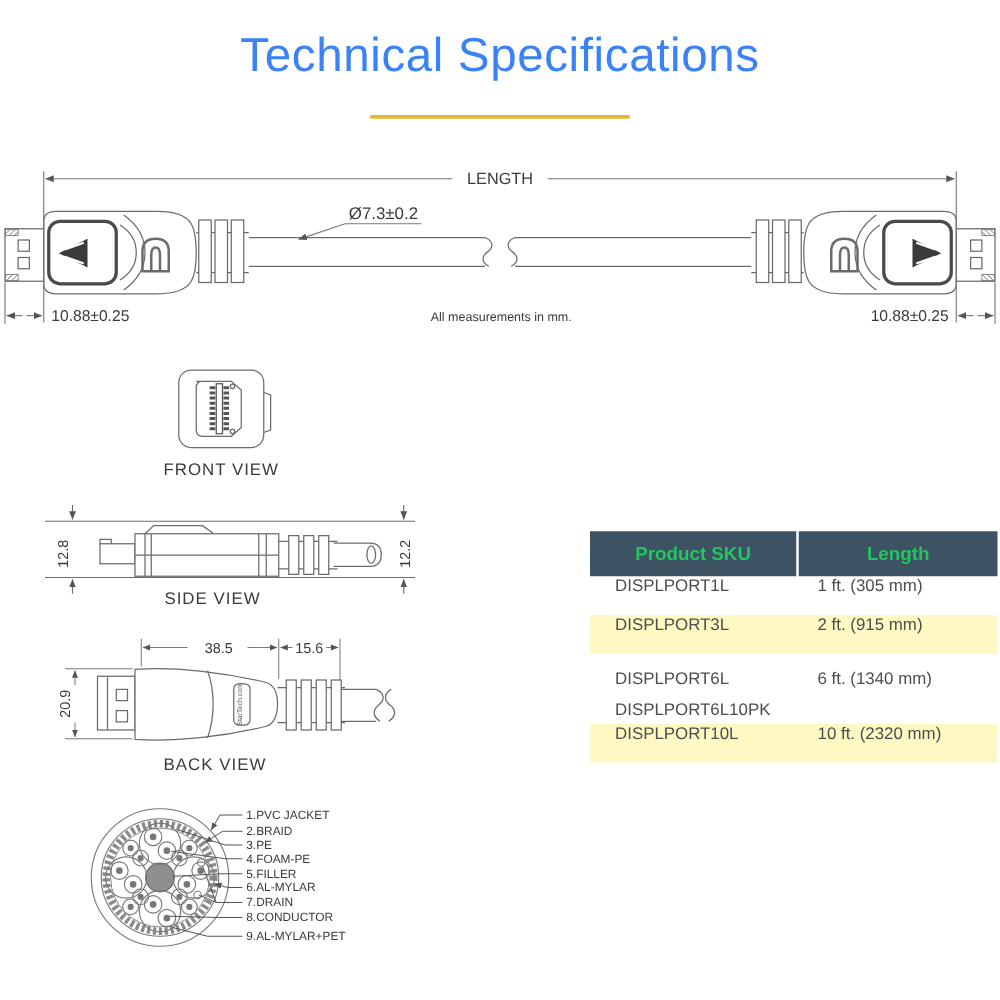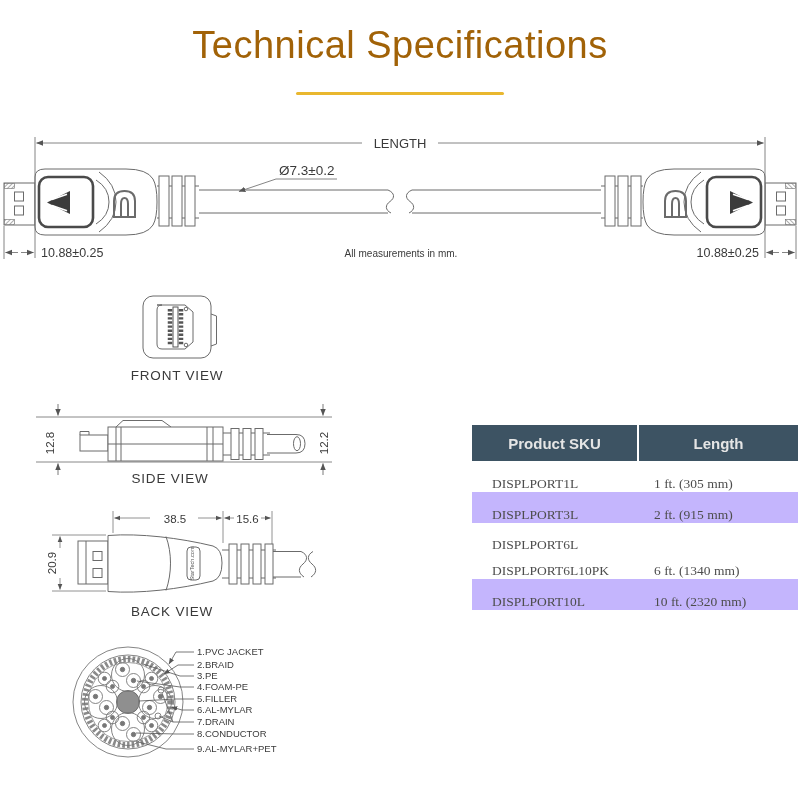--- a/index.html
+++ b/index.html
@@ -1,39 +1,39 @@
 <!DOCTYPE html>
 <html><head>
 <meta charset="utf-8">
 <style>
   html,body{margin:0;padding:0;background:#ffffff;}
   body{width:800px;height:800px;position:relative;font-family:"Liberation Sans","DejaVu Sans",sans-serif;}
   .page{position:absolute;inset:0;width:800px;height:800px;overflow:hidden;background:#fff;}
 
   .title{position:absolute;top:24px;left:0;width:800px;text-align:center;
-         font-size:38px;font-weight:300;color:#a16207;letter-spacing:0.5px;}
+         font-size:38px;font-weight:300;color:#3b82f6;letter-spacing:0.5px;}
   .accent-rule{position:absolute;top:92px;left:296px;width:208px;height:3px;
          background:#e9b72f;border-radius:2px;}
 
   svg text{font-family:"Liberation Sans","DejaVu Sans",sans-serif;fill:#3a3a3a;}
   .dimtxt{font-size:12.5px;}
   .viewlbl{font-size:13.5px;letter-spacing:0.8px;}
   .xslbl{font-size:9.5px;}
 
   
   .spec-table{position:absolute;left:472px;top:425px;width:326px;font-size:13.5px;color:#4d4d4d;}
   .t-head{display:flex;height:36px;}
-  .t-head .hcell{background:#3d5363;color:#e5e5e5;font-weight:bold;font-size:15px;
+  .t-head .hcell{background:#3d5363;color:#22c55e;font-weight:bold;font-size:15px;
                  display:flex;align-items:center;justify-content:center;}
   .t-head .hcell.c1{width:165px;margin-right:2px;}
   .t-head .hcell.c2{width:159px;}
-  .t-row{display:flex;align-items:flex-end;font-family:Liberation Serif, serif;}
+  .t-row{display:flex;align-items:flex-start;}
   .t-row.h31{height:31px;}
   .t-row.h60{height:44px;margin-top:12px;}
-  .t-row.stripe{background:#c4b5fd;}
+  .t-row.stripe{background:#fef9c3;}
   .t-row .sku{width:168px;padding-left:20px;box-sizing:border-box;}
   .t-row .len{width:158px;padding-left:14px;box-sizing:border-box;}
   .t-row .sku .l2{margin-top:10px;}
   .t-row .sku .l1.double{margin-bottom:10px;}
   .t-bottom{border-bottom:2px solid #d8dcdc;}
 </style>
 </head>
 <body>
 
 <div class="page">

